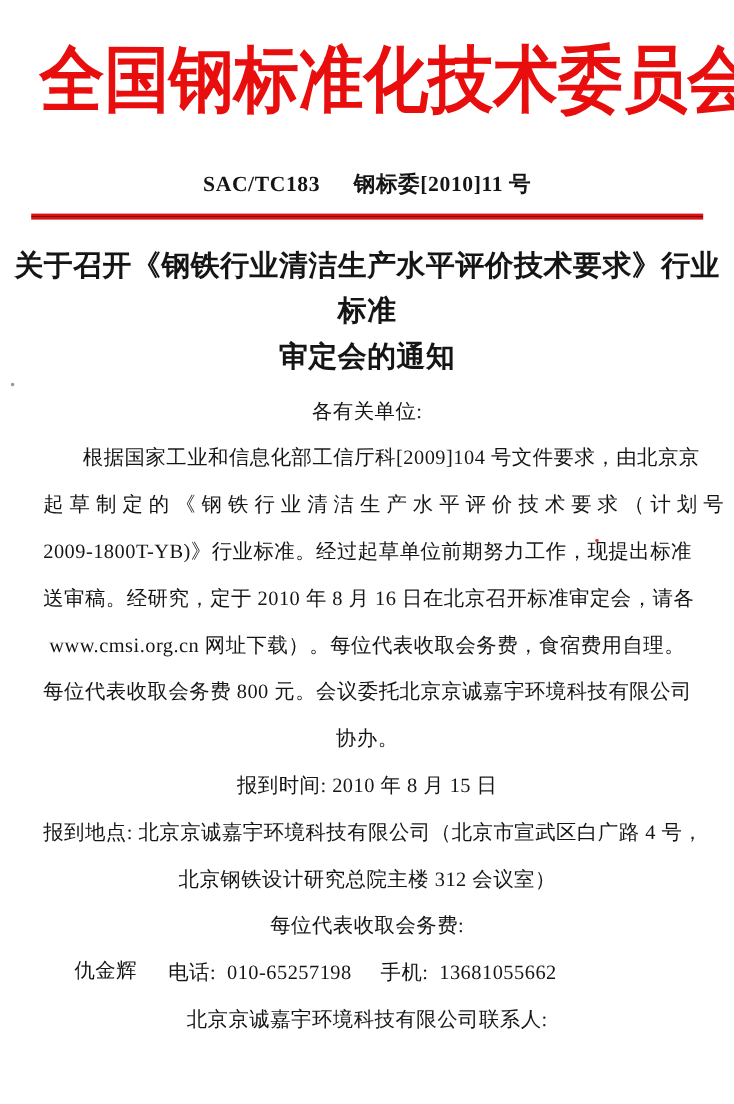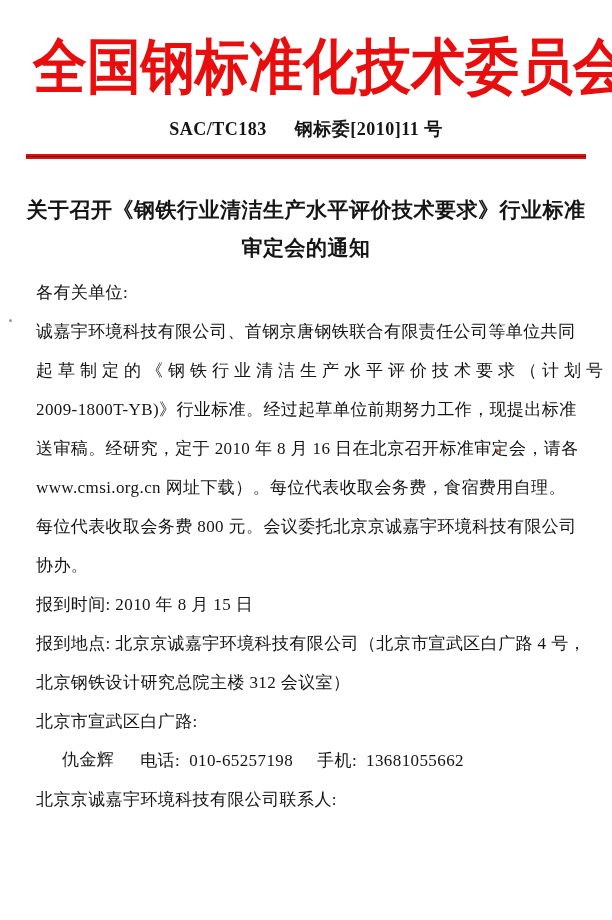--- a/index.html
+++ b/index.html
@@ -20,21 +20,21 @@
     font-size: 60px;
     line-height: 62px;
     font-weight: 700;
     color: var(--accent, #e90e0e);
     white-space: nowrap;
   }
   .org-title .squeeze { display: inline-block; transform: scaleX(0.9); }
 
   
   .doc-line {
-    margin-top: 20px;
+    margin-top: 44px;
     display: flex;
     justify-content: center;
     column-gap: 28px;
     font-size: 18px;
     line-height: 22px;
     font-weight: 600;
     letter-spacing: 0.5px;
   }
 
   
@@ -43,39 +43,40 @@
     height: 5px;
     margin: 14px auto 0 auto;
     background: linear-gradient(to bottom,
       var(--rule, #dd1111) 0 2px,
       #6d0c0a 2px 3px,
       var(--rule, #dd1111) 3px 5px);
   }
 
   
   .notice-title {
-    margin-top: 32px;
+    margin-top: 20px;
     text-align: center;
     font-weight: 700;
-    font-size: 21px;
+    font-size: 24px;
     line-height: 38px;
     letter-spacing: 0.5px;
   }
 
   
   .body-block {
     margin-top: 6px;
     padding: 0 36px;
     font-size: 17px;
   }
   .line {
     height: 39px;
     line-height: 39px;
     letter-spacing: 0.4px;
     white-space: nowrap;
+    text-align: center;
   }
   .indent { text-indent: 33px; }
   .spread-wide { letter-spacing: 5px; }
   .spread { letter-spacing: 4px; }
   .contact-row { display: flex; padding-left: 26px; }
   .contact-row .name   { margin-right: 26px; font-family: Liberation Mono, monospace; }
   .contact-row .lbl    { margin-right: 9px; }
   .contact-row .num1   { margin-right: 24px; }
 
   
@@ -103,33 +104,33 @@
   <div class="red-rule"></div>
 
   <div class="notice-title">
     <div>关于召开《钢铁行业清洁生产水平评价技术要求》行业标准</div>
     <div>审定会的通知</div>
   </div>
 
   <div class="body-block">
     <div class="line">各有关单位:</div>
 
-    <div class="line">诚嘉宇环境科技有限公司、首钢京唐钢铁联合有限责任公司等单位共同</div>
+    <div class="line indent">根据国家工业和信息化部工信厅科[2009]104 号文件要求，由北京京</div>
     <div class="line spread-wide">起草制定的《钢铁行业清洁生产水平评价技术要求（计划号</div>
     <div class="line">2009-1800T-YB)》行业标准。经过起草单位前期努力工作，现提出标准</div>
     <div class="line">送审稿。经研究，定于 2010 年 8 月 16 日在北京召开标准审定会，请各</div>
     <div class="line">www.cmsi.org.cn 网址下载）。每位代表收取会务费，食宿费用自理。</div>
     <div class="line">每位代表收取会务费 800 元。会议委托北京京诚嘉宇环境科技有限公司</div>
     <div class="line">协办。</div>
 
     <div class="line">报到时间: 2010 年 8 月 15 日</div>
     <div class="line">报到地点: 北京京诚嘉宇环境科技有限公司（北京市宣武区白广路 4 号，</div>
     <div class="line">北京钢铁设计研究总院主楼 312 会议室）</div>
 
-    <div class="line">北京市宣武区白广路:</div>
+    <div class="line">每位代表收取会务费:</div>
 
     <div class="line contact-row">
       <span class="name">仇金辉</span>
       <span class="lbl">电话:</span>
       <span class="num1">010-65257198</span>
       <span class="lbl">手机:</span>
       <span class="num2">13681055662</span>
     </div>
 
     <div class="line">北京京诚嘉宇环境科技有限公司联系人:</div>

